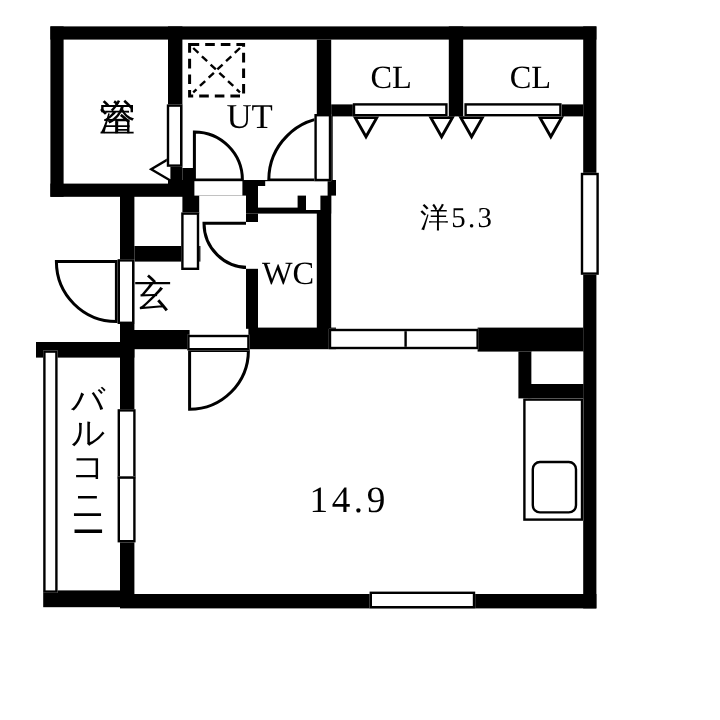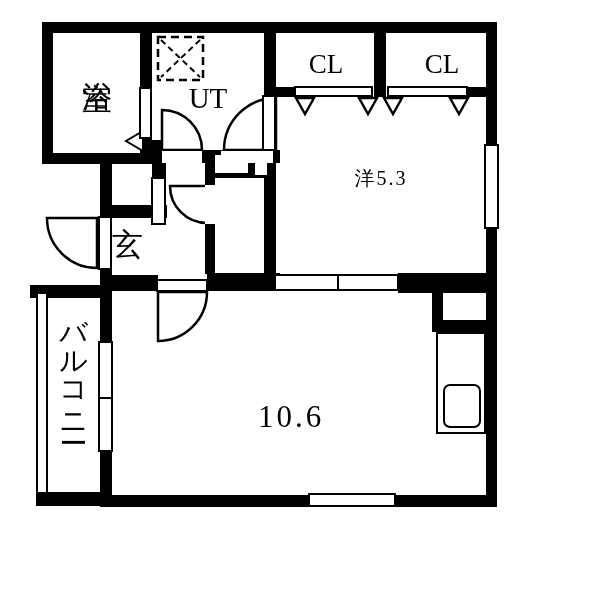--- a/index.html
+++ b/index.html
@@ -83,18 +83,19 @@
     <div style="position:absolute;left:61px;top:0;width:2px;height:100%;background:#000"></div>
   </div>
   <div class="o" style="left:36px;top:292px;width:12px;height:202px;border-width:2.5px"></div>
   <div class="o" style="left:436px;top:332px;width:50px;height:102px"></div>
   <div class="o" style="left:443px;top:384px;width:38px;height:44px;border-radius:7px"></div>
 
   <div class="lbl v" style="left:81px;top:58px;font-size:30px;line-height:32px">浴室</div>
   <div class="lbl c" style="left:183px;top:82px;width:50px;font-size:29px">UT</div>
   <div class="lbl c" style="left:296px;top:49px;width:60px;font-size:27px">CL</div>
   <div class="lbl c" style="left:412px;top:49px;width:60px;font-size:27px">CL</div>
-  <div class="lbl c" style="left:321px;top:165px;width:120px;font-size:20px;letter-spacing:2px">洋5.3</div>
+  <div class="lbl c" style="left:321px;top:165px;width:120px;font-size:24px;letter-spacing:2px">洋5.3</div>
   <div class="lbl" style="left:112px;top:224px;font-size:31px">玄</div>
-  <div class="lbl c" style="left:241px;top:399px;width:100px;font-size:31px;letter-spacing:3px">10.6</div>
+  <div class="lbl c" style="left:210px;top:213px;width:60px;font-size:27px">WC</div>
+  <div class="lbl c" style="left:241px;top:399px;width:100px;font-size:31px;letter-spacing:3px">14.9</div>
   <div class="lbl v" style="left:58px;top:301px;font-size:28px;line-height:30px">バルコニー</div>
 
 </div>
 
 </body></html>

